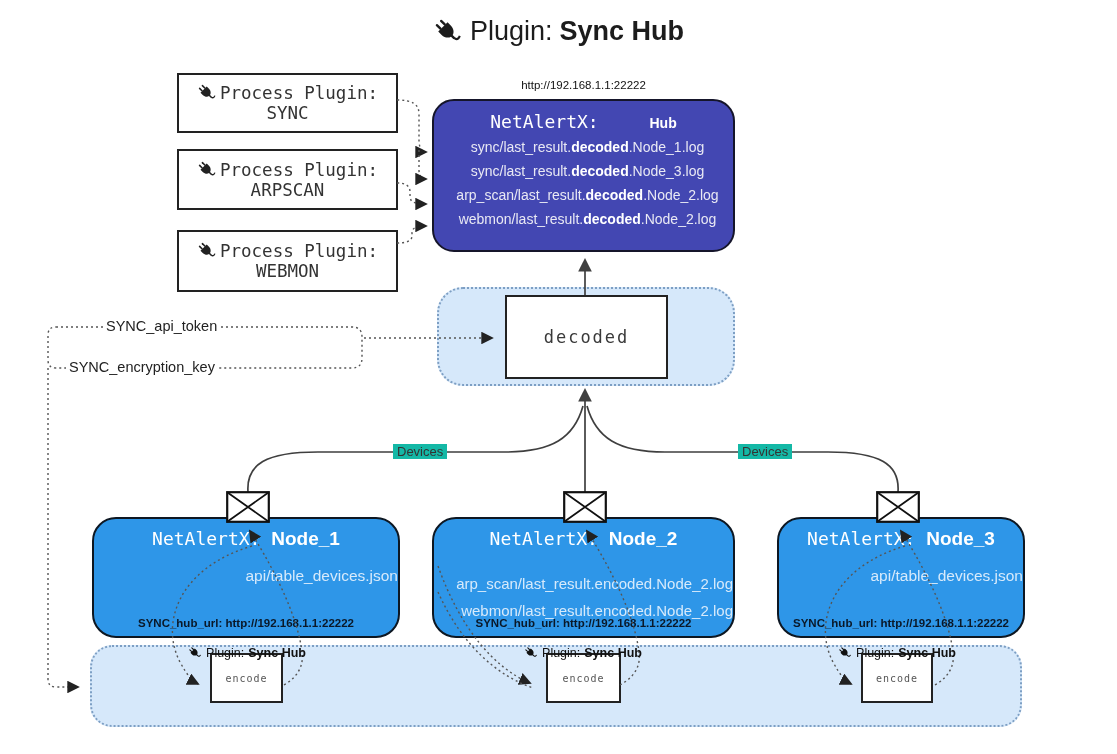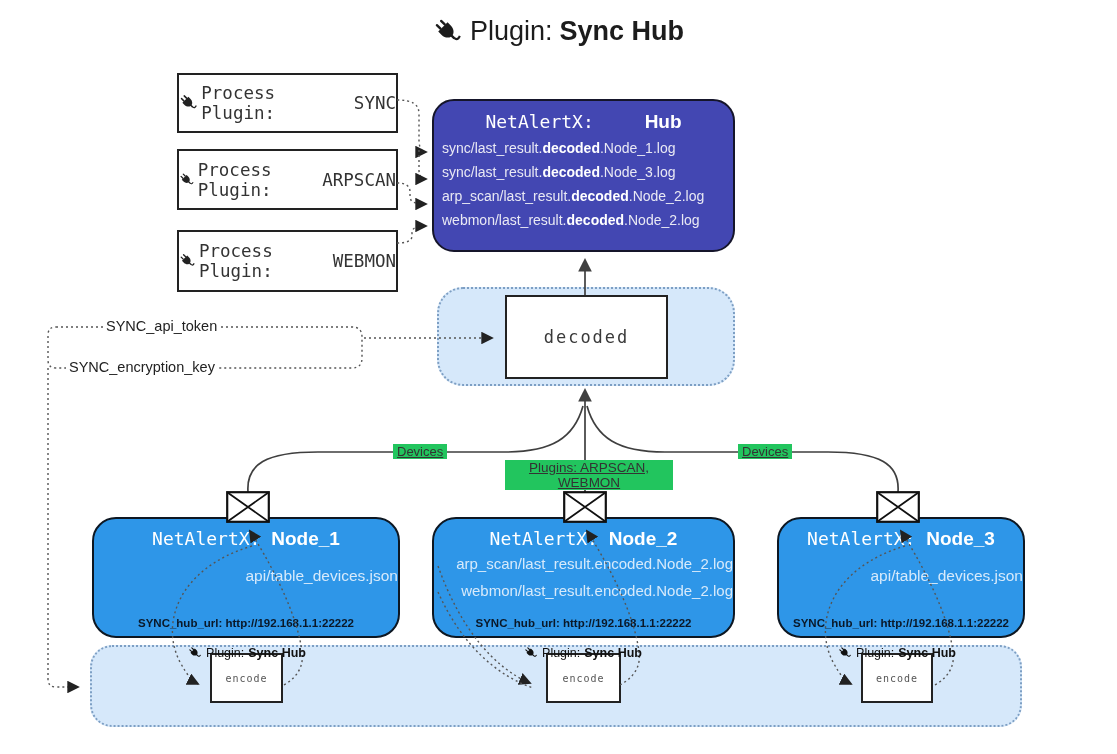--- a/index.html
+++ b/index.html
@@ -6,48 +6,48 @@
   .canvas{position:relative;width:1117px;height:754px;background:#fff;overflow:hidden;
           font-family:"Liberation Sans",sans-serif;}
   .abs{position:absolute;}
   .mono{font-family:"DejaVu Sans Mono",monospace;}
 
   .title-row{left:0;top:16px;width:100%;display:flex;justify-content:center;align-items:center;
              gap:7px;font-size:27px;color:#1c1c1c;}
   .title-row .name{font-weight:700;}
 
   .pbox{left:177px;width:221px;background:#fff;border:2px solid #222;color:#333;
-        display:flex;flex-direction:row;justify-content:center;align-items:center;
+        display:flex;flex-direction:column;justify-content:center;align-items:center;
         font-size:17.5px;box-sizing:border-box;}
   .pbox .r1{display:flex;align-items:center;gap:3px;}
 
   .hub-url{left:432px;top:79px;width:303px;text-align:center;font-size:11.5px;color:#111;}
   .hub{left:432px;top:99px;width:303px;height:153px;background:#4347b2;border:2px solid #15152a;
        border-radius:22px;box-sizing:border-box;color:#e9e9f4;}
   .hub-title{text-align:center;margin-top:10px;margin-bottom:3px;font-size:18px;color:#fff;}
-  .hub-title .name{font-weight:700;font-family:"Liberation Sans",sans-serif;font-size:19px;margin-left:40px;}
-  .hub-log{font-size:14px;line-height:24px;padding-left:8px;white-space:nowrap;}
+  .hub-title .name{font-weight:700;font-family:"Liberation Sans",sans-serif;font-size:14px;margin-left:40px;}
+  .hub-log{font-size:14px;line-height:24px;padding-left:8px;white-space:nowrap;text-align:center;}
   .hub-log b{color:#fff;}
 
   .decode-wrap{left:437px;top:287px;width:298px;height:99px;background:#d6e8fa;
                border:2px dotted #7d9fc4;border-radius:26px;box-sizing:border-box;}
   .iobox{background:#fff;border:2px solid #222;box-sizing:border-box;display:flex;
          align-items:center;justify-content:center;color:#3a3a3a;}
   .decode-box{left:505px;top:295px;width:163px;height:84px;font-size:17px;letter-spacing:2px;z-index:4;}
 
   .token{background:#fff;font-size:14.5px;color:#222;padding:0 3px;z-index:6;}
-  .edge-label{background:#22c55e;font-size:13px;color:#333;padding:0 4px;z-index:6;text-align:center;text-decoration:underline;}
+  .edge-label{background:#14b8a6;font-size:13px;color:#333;padding:0 4px;z-index:6;text-align:center;}
 
   .node{top:517px;height:121px;background:#2e96e8;border:2.5px solid #0d1722;border-radius:24px;
         box-sizing:border-box;color:#fff;}
   .node-title{text-align:center;margin-top:9px;font-size:18px;}
   .node-title .name{font-weight:700;font-size:19px;font-family:"Liberation Sans",sans-serif;}
   .node-file{text-align:right;color:#d7eafb;font-size:15.5px;}
   .node-file.single{margin-top:17px;}
-  .node-file.duo{margin-top:0;line-height:27px;}
+  .node-file.duo{margin-top:20px;line-height:27px;}
   .node-url{position:absolute;bottom:7px;width:100%;text-align:center;color:#0a1828;
             font-size:11.5px;font-weight:600;}
 
   .strip{left:90px;top:645px;width:932px;height:82px;background:#d6e8fa;
          border:2px dotted #7d9fc4;border-radius:22px;box-sizing:border-box;z-index:1;}
   .encode-box{top:653px;height:50px;font-size:10px;letter-spacing:1px;color:#555;z-index:4;}
   .enc-label{top:646px;width:160px;display:flex;align-items:center;justify-content:center;
              gap:4px;font-size:12.5px;color:#111;z-index:6;}
   .enc-label .name{font-weight:700;}
 
@@ -106,40 +106,40 @@
   <div class="abs pbox mono" style="top:230px;height:62px;">
     <div class="r1">
       <svg class="plug" width="20" height="20" style="color:#222">
           <use href="#plug"></use>
         </svg>
       <span>Process Plugin:</span>
     </div>
     <div>WEBMON</div>
   </div>
 
+  <div class="abs hub-url">http://192.168.1.1:22222</div>
   <div class="abs hub">
     <div class="hub-title mono">
       <span>NetAlertX:</span>
       <span> </span>
       <span class="name">Hub</span>
     </div>
     <div class="hub-log"><span>sync/last_result.</span><b>decoded</b><span>.Node_1.log</span></div>
     <div class="hub-log"><span>sync/last_result.</span><b>decoded</b><span>.Node_3.log</span></div>
     <div class="hub-log"><span>arp_scan/last_result.</span><b>decoded</b><span>.Node_2.log</span></div>
     <div class="hub-log"><span>webmon/last_result.</span><b>decoded</b><span>.Node_2.log</span></div>
   </div>
 
   <div class="abs decode-wrap"></div>
   <div class="abs iobox decode-box mono">decoded</div>
 
   <div class="abs token" style="left:103px;top:318px;">SYNC_api_token</div>
   <div class="abs token" style="left:66px;top:359px;">SYNC_encryption_key</div>
 
   <div class="abs edge-label" style="left:393px;top:444px;">Devices</div>
-  <div class="abs edge-label" style="left:505px;top:460px;width:160px;font-size:13.5px;">Plugins: ARPSCAN, WEBMON</div>
   <div class="abs edge-label" style="left:738px;top:444px;">Devices</div>
 
   <div class="abs node" style="left:92px;width:308px;">
     <div class="node-title mono">
       <span>NetAlertX:</span>
       <span> </span>
       <span class="name">Node_1</span>
     </div>
     <div class="node-file single">api/table_devices.json</div>
     <div class="node-url">SYNC_hub_url: http://192.168.1.1:22222</div>

